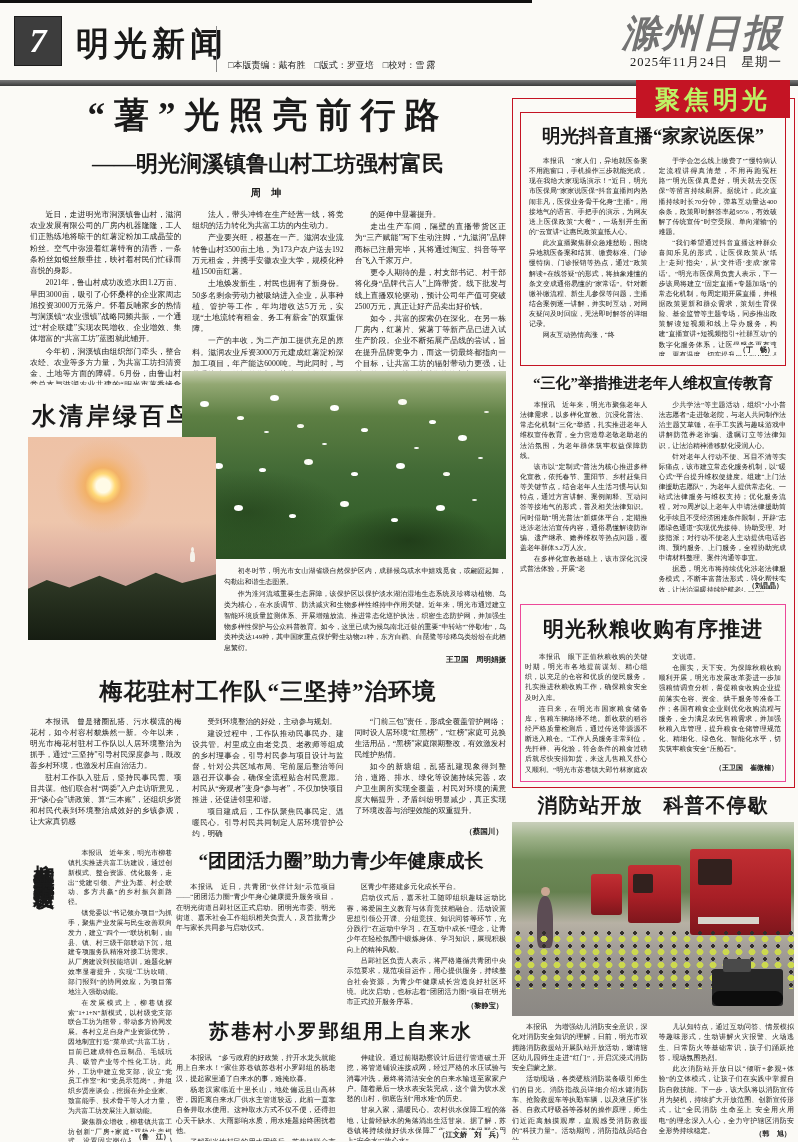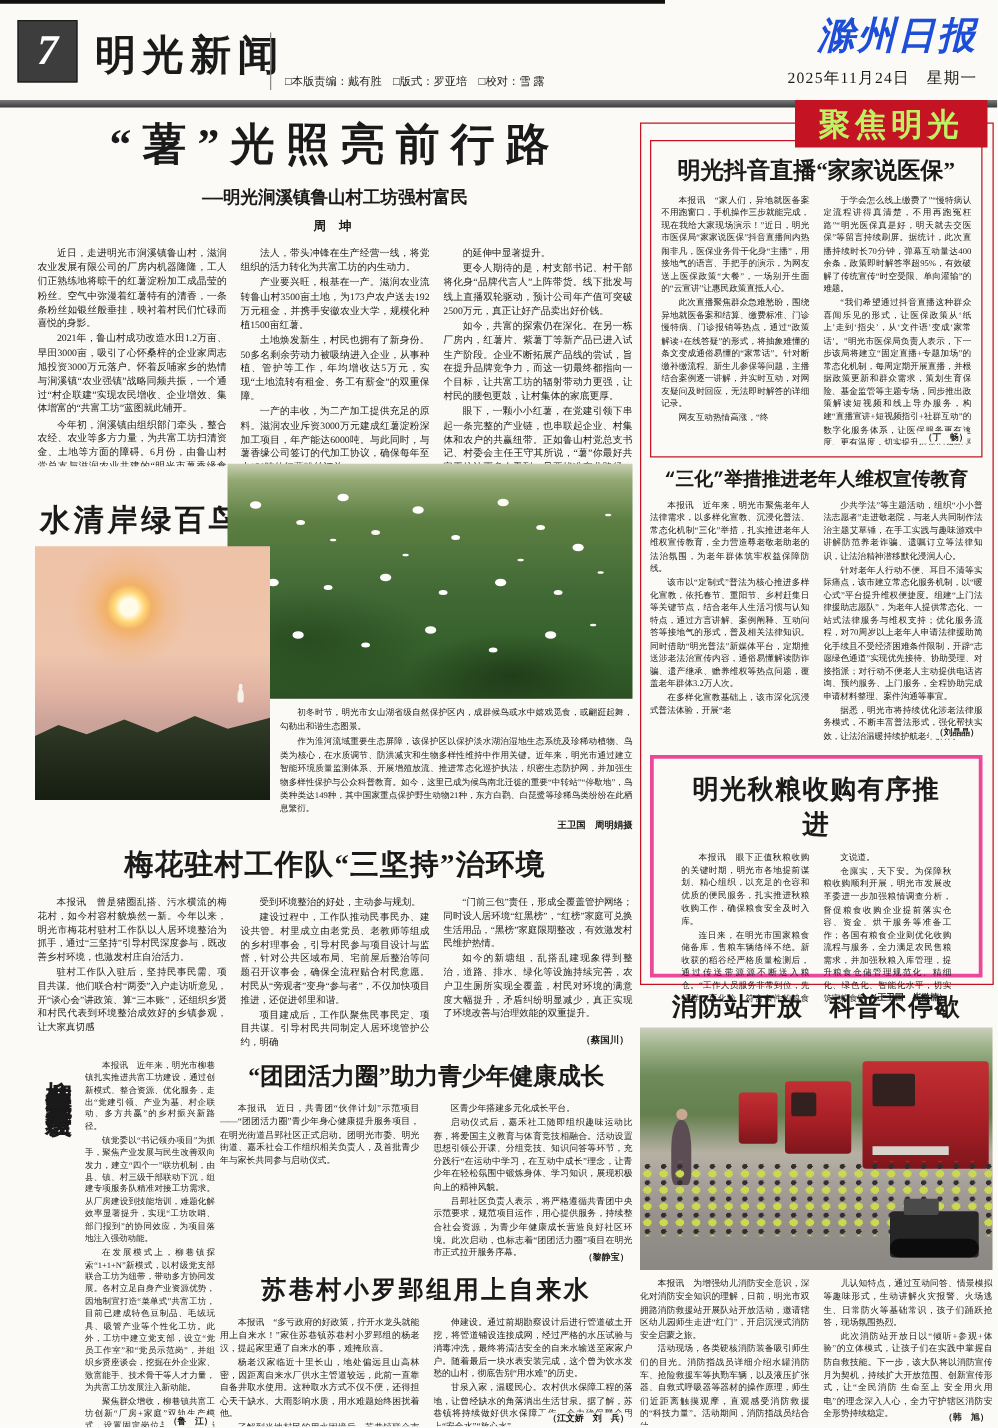--- a/index.html
+++ b/index.html
@@ -1,38 +1,38 @@
 <!DOCTYPE html>
 <html><head>
 <meta charset="utf-8">
 <style>
   html,body{margin:0;padding:0;}
   #page{position:relative;width:798px;height:1142px;background:#fbfaf6;overflow:hidden;
         font-family:"Liberation Serif","DejaVu Serif",serif;color:#1a1a1a;}
   .abs{position:absolute;}
-  .sans{font-family:Liberation Mono, monospace;}
+  .sans{font-family:Liberation Serif, serif;}
   
   .edge-line{left:0;top:0;width:532px;height:3px;background:#101010;}
   .pagenum{left:14px;top:16px;width:46px;height:48px;background:#3d3d3d;border:1px solid #1c1c1c;
            color:#fff;font-style:italic;font-weight:bold;font-size:34px;display:flex;align-items:center;justify-content:center;}
   .section-title{left:76px;top:22px;font-size:33px;font-weight:bold;letter-spacing:5px;}
   .hdr-divider{left:216px;top:26px;width:1px;height:46px;background:#8a8a8a;}
   .credits{left:228px;top:59px;font-size:9px;color:#222;}
-  .masthead{right:16px;top:8px;font-size:30px;font-weight:bold;font-style:italic;color:#1d4ed8;letter-spacing:2px;}
+  .masthead{right:16px;top:8px;font-size:38px;font-weight:bold;font-style:italic;color:#737373;letter-spacing:2px;}
   .date{right:16px;top:54px;font-size:12.5px;letter-spacing:1px;}
   .hdr-bar{left:0;top:80px;width:798px;height:6px;background:linear-gradient(180deg,#7a7a7a,#3a3a3a);}
   
   p{margin:0 0 1px 0;text-indent:2em;text-align:justify;}
   .cols{display:flex;gap:11px;overflow:hidden;position:relative;}
   .cols>div{flex:1;overflow:hidden;}
   .sign{position:absolute;right:3px;bottom:1px;font-weight:bold;background:#fbfaf6;padding-left:5px;}
   
   .main-art{left:30px;top:92px;width:476px;}
   .main-title{text-align:center;font-size:35px;font-weight:bold;letter-spacing:9px;}
-  .main-sub{text-align:center;font-size:14px;font-weight:bold;margin-top:10px;}
+  .main-sub{text-align:center;font-size:22px;font-weight:bold;margin-top:10px;}
   .main-author{text-align:center;font-size:10px;font-weight:bold;margin-top:7px;letter-spacing:4px;}
   .main-cols{margin-top:9px;height:176px;}
   .main-cols p{font-size:7.8px;line-height:1.44;}
   
   .birds-title{left:32px;top:400px;font-size:24px;font-weight:bold;letter-spacing:3px;}
   .egret-photo{left:182px;top:371px;width:324px;height:188px;overflow:hidden;
      background:
        radial-gradient(120px 50px at 70% 90%,rgba(20,40,15,.55),transparent 70%),
        radial-gradient(140px 60px at 20% 75%,rgba(25,48,18,.45),transparent 70%),
        linear-gradient(180deg,#cad0b4 0%,#93a873 7%,#5d7f43 24%,#416935 55%,#35602b 80%,#2c5023 100%);}
@@ -86,21 +86,21 @@
   .yibao{left:520px;top:112px;width:266px;height:254px;border:1.5px solid #c41424;box-sizing:border-box;padding:6px 8px;}
   .yb-title{text-align:center;font-size:18.5px;font-weight:bold;margin-top:4px;}
   .yb-cols{margin-top:8px;height:200px;}
   .yb-cols p{font-size:6.9px;line-height:1.47;}
   .yb-cols .sign{font-size:7px;}
   .sanhua{left:520px;top:374px;width:266px;height:224px;}
   .sh-title{text-align:center;font-size:15px;font-weight:bold;}
   .sh-cols{margin-top:7px;height:192px;}
   .sh-cols p{font-size:6.9px;line-height:1.47;}
   .sh-cols .sign{font-size:7px;}
-  .qiuliang{left:520px;top:604px;width:266px;height:178px;border:3px solid #ec4899;box-sizing:border-box;padding:6px 22px;}
+  .qiuliang{left:520px;top:604px;width:266px;height:178px;border:1px solid #ec4899;box-sizing:border-box;padding:6px 4px;}
   .ql-title{text-align:center;font-size:21px;font-weight:bold;letter-spacing:1px;margin-top:4px;}
   .ql-cols{margin-top:9px;height:122px;}
   .ql-cols p{font-size:6.9px;line-height:1.47;}
   .ql-cols .sign{font-size:7px;}
   .xf-title{left:512px;top:792px;width:282px;text-align:center;font-size:20px;font-weight:bold;letter-spacing:1px;}
   .fire-photo{left:512px;top:822px;width:282px;height:194px;overflow:hidden;
      background:linear-gradient(180deg,#c9cfbb 0%,#9eb289 8%,#6e8b59 20%,#65804f 36%,#b7b1a4 52%,#a5a09a 64%,#949089 80%,#8b8884 100%);}
   .truck{position:absolute;background:linear-gradient(180deg,#c22f33 0%,#a81f26 55%,#7e161c 100%);border-radius:3px;}
   .truck .win{position:absolute;background:#32211e;border-radius:2px;}
   .truck .grill{position:absolute;background:#d8d4cc;}
@@ -144,20 +144,21 @@
           <p>今年初，涧溪镇由组织部门牵头，整合农经、农业等多方力量，为共富工坊扫清资金、土地等方面的障碍。6月份，由鲁山村党总支与滋润农业共建的“明光市薯香缘食品有限公司”正式成立。</p>
         </div>
       <div>
           <p>法人，带头冲锋在生产经营一线，将党组织的活力转化为共富工坊的内生动力。</p>
           <p>产业要兴旺，根基在一产。滋润农业流转鲁山村3500亩土地，为173户农户送去192万元租金，并携手安徽农业大学，规模化种植1500亩红薯。</p>
           <p>土地焕发新生，村民也拥有了新身份。50多名剩余劳动力被吸纳进入企业，从事种植、管护等工作，年均增收达5万元，实现“土地流转有租金、务工有薪金”的双重保障。</p>
           <p>一产的丰收，为二产加工提供充足的原料。滋润农业斥资3000万元建成红薯淀粉深加工项目，年产能达6000吨。与此同时，与薯香缘公司签订的代加工协议，确保每年至少150吨的红薯粉丝订单。</p>
         </div>
       <div>
           <p>的延伸中显著提升。</p>
+          <p>走出生产车间，隔壁的直播带货区正为“三产赋能”写下生动注脚，“九滋润”品牌商标已注册完毕，其将通过淘宝、抖音等平台飞入千家万户。</p>
           <p>更令人期待的是，村支部书记、村干部将化身“品牌代言人”上阵带货。线下批发与线上直播双轮驱动，预计公司年产值可突破2500万元，真正让好产品卖出好价钱。</p>
           <p>如今，共富的探索仍在深化。在另一栋厂房内，红薯片、紫薯丁等新产品已进入试生产阶段。企业不断拓展产品线的尝试，旨在提升品牌竞争力，而这一切最终都指向一个目标，让共富工坊的辐射带动力更强，让村民的腰包更鼓，让村集体的家底更厚。</p>
           <p>眼下，一颗小小红薯，在党建引领下串起一条完整的产业链，也串联起企业、村集体和农户的共赢纽带。正如鲁山村党总支书记、村委会主任王守其所说，“薯”你最好共富工坊让更多人看到，只要找准产业路径，创新联结机制，希望的田野上就能孕育出无限可能。</p>
         </div>
     </div>
   </div>
 
   <div class="abs birds-title sans">水清岸绿百鸟栖</div>
   <div class="abs egret-photo">
     <div class="edot"></div>
@@ -177,21 +178,21 @@
   <div class="abs meihua">
     <div class="meihua-title">梅花驻村工作队“三坚持”治环境</div>
     <div class="cols meihua-cols">
       <div>
           <p>本报讯　曾是猪圈乱搭、污水横流的梅花村，如今村容村貌焕然一新。今年以来，明光市梅花村驻村工作队以人居环境整治为抓手，通过“三坚持”引导村民深度参与，既改善乡村环境，也激发村庄自治活力。</p>
           <p>驻村工作队入驻后，坚持民事民需、项目共谋。他们联合村“两委”入户走访听意见，开“谈心会”讲政策、算“三本账”，还组织乡贤和村民代表到环境整治成效好的乡镇参观，让大家真切感</p>
         </div>
       <div>
           <p>受到环境整治的好处，主动参与规划。</p>
           <p>建设过程中，工作队推动民事民办、建设共管。村里成立由老党员、老教师等组成的乡村理事会，引导村民参与项目设计与监督，针对公共区域布局、宅前屋后整治等问题召开议事会，确保全流程贴合村民意愿。村民从“旁观者”变身“参与者”，不仅加快项目推进，还促进邻里和谐。</p>
-          <p>项目建成后，工作队聚焦民事民定、项目共谋。引导村民共同制定人居环境管护公约，明确</p>
+          <p>项目建成后，工作队聚焦民事民定、温暖民心。引导村民共同制定人居环境管护公约，明确</p>
         </div>
       <div>
           <p>“门前三包”责任，形成全覆盖管护网络；同时设人居环境“红黑榜”，“红榜”家庭可兑换生活用品，“黑榜”家庭限期整改，有效激发村民维护热情。</p>
           <p>如今的新塘组，乱搭乱建现象得到整治，道路、排水、绿化等设施持续完善，农户卫生厕所实现全覆盖，村民对环境的满意度大幅提升，矛盾纠纷明显减少，真正实现了环境改善与治理效能的双重提升。</p>
         </div>
       <div class="sign">（蔡国川）</div>
     </div>
   </div>
 
   <div class="abs liuxiang">

